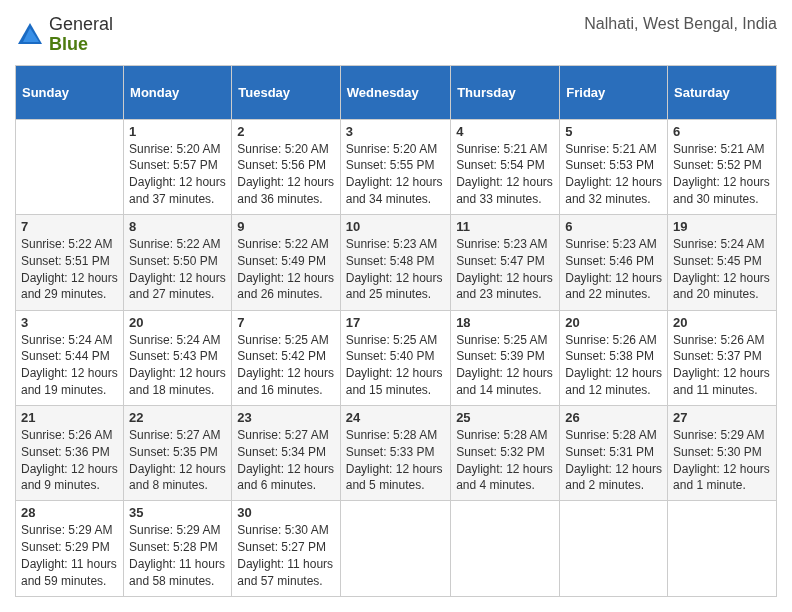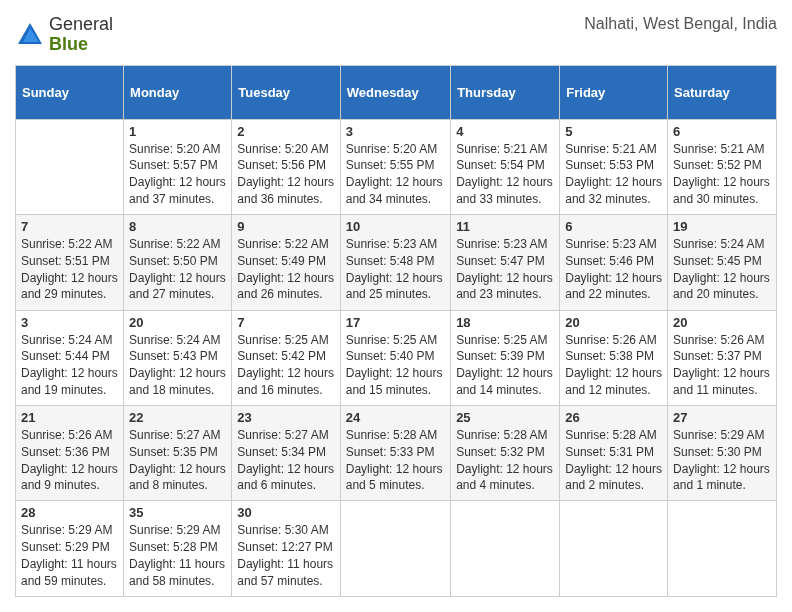--- a/index.html
+++ b/index.html
@@ -341,21 +341,21 @@
           <td>
             <div class="day-number">35</div>
             <div class="day-info" style="white-space: pre-line;">Sunrise: 5:29 AM
 Sunset: 5:28 PM
 Daylight: 11 hours
 and 58 minutes.</div>
           </td>
           <td>
             <div class="day-number">30</div>
             <div class="day-info" style="white-space: pre-line;">Sunrise: 5:30 AM
-Sunset: 12:27 PM
+Sunset: 5:27 PM
 Daylight: 11 hours
 and 57 minutes.</div>
           </td>
           <td></td>
           <td></td>
           <td></td>
           <td></td>
         </tr>
       </tbody>
   </table>

